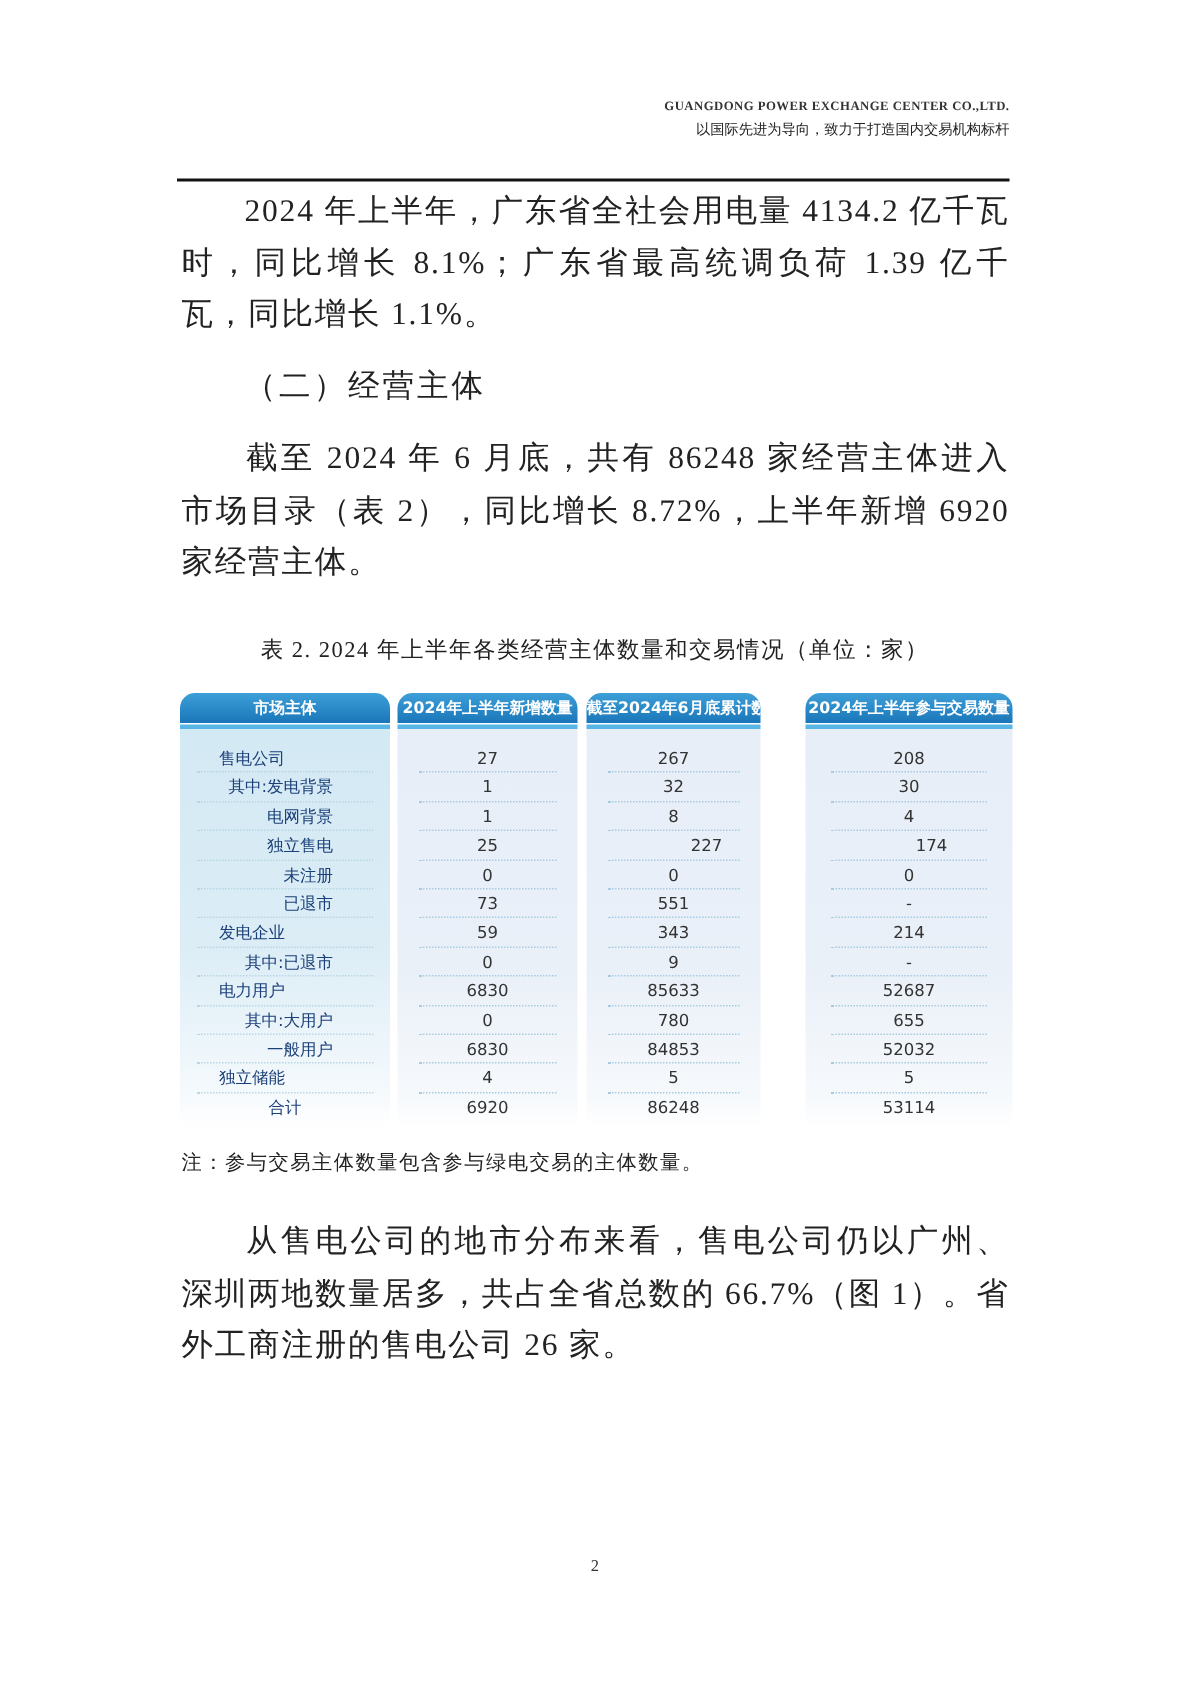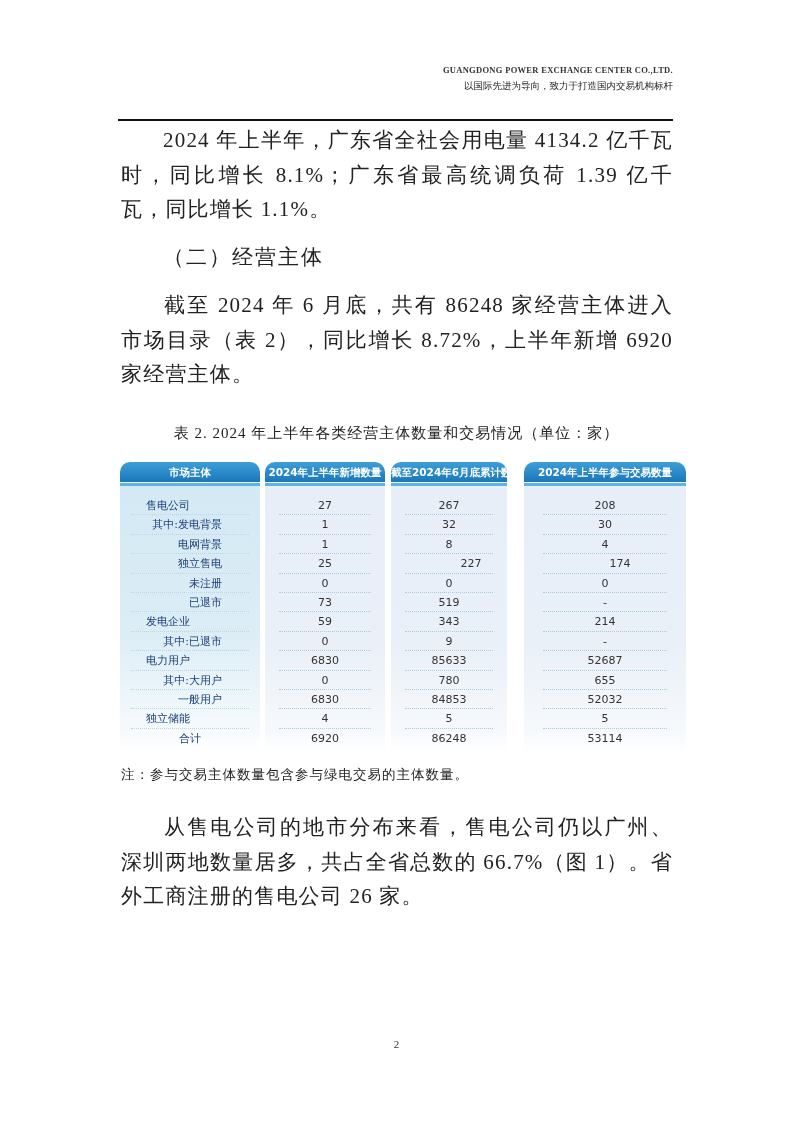--- a/index.html
+++ b/index.html
@@ -99,31 +99,31 @@
   </div>
   <div class="col colN" style="left:271px; width:116px;">
     <div class="hdr">截至2024年6月底累计数量</div>
     <div class="hdr-line"></div>
     <div class="body">
         <div class="row" style="top: 10px;">267</div>
         <div class="row" style="top: 29.4px;">32</div>
         <div class="row" style="top: 48.8px;">8</div>
         <div class="row" style="top: 68.2px; padding-left: 44px;">227</div>
         <div class="row" style="top: 87.6px;">0</div>
-        <div class="row" style="top: 107px;">519</div>
+        <div class="row" style="top: 107px;">551</div>
         <div class="row" style="top: 126.4px;">343</div>
         <div class="row" style="top: 145.8px;">9</div>
         <div class="row" style="top: 165.2px;">85633</div>
         <div class="row" style="top: 184.6px;">780</div>
         <div class="row" style="top: 204px;">84853</div>
         <div class="row" style="top: 223.4px;">5</div>
         <div class="row last" style="top: 242.8px;">86248</div>
       </div>
   </div>
-  <div class="col colN" style="left:404px; width:162px;">
+  <div class="col colN" style="left:417px; width:138px;">
     <div class="hdr">2024年上半年参与交易数量</div>
     <div class="hdr-line"></div>
     <div class="body">
         <div class="row" style="top: 10px;">208</div>
         <div class="row" style="top: 29.4px;">30</div>
         <div class="row" style="top: 48.8px;">4</div>
         <div class="row" style="top: 68.2px; padding-left: 30px;">174</div>
         <div class="row" style="top: 87.6px;">0</div>
         <div class="row" style="top: 107px;">-</div>
         <div class="row" style="top: 126.4px;">214</div>

